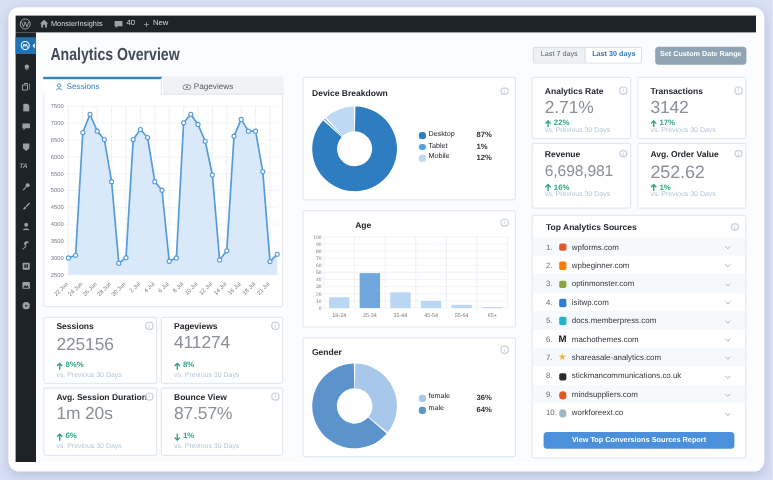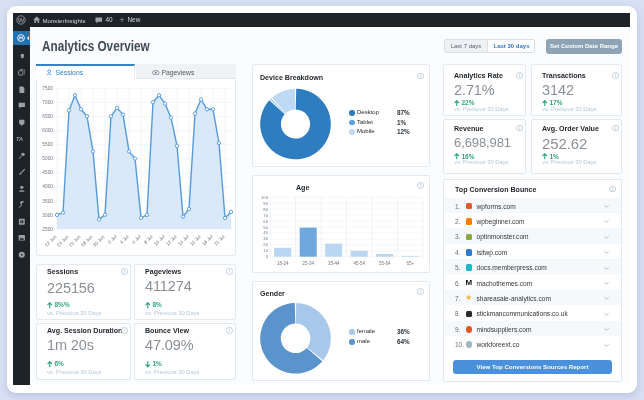--- a/index.html
+++ b/index.html
@@ -261,21 +261,21 @@
 <div class="info" style="left:121px;top:327.1px;">i</div>
 <div class="cval" style="left:47px;top:336.8px;font-size:14.5px;">1m 20s</div>
 <svg class="abs" style="left:47px;top:361.2px" width="5.5" height="6.5" viewBox="0 0 5.5 6.5">
     <path d="M2.75,6.2 L2.75,1.4 M0.6,3 L2.75,0.7 L4.9,3" fill="none" stroke="#2fa87c" stroke-width="1.15"></path>
   </svg>
 <div class="cgreen" style="left:54.5px;top:360.4px;">6%</div>
 <div class="cvs" style="left:47px;top:368.7px;">vs. Previous 30 Days</div>
 <div class="card" style="left:134px;top:323px;width:102px;height:57px;"></div>
 <div class="ctitle" style="left:145px;top:326.8px;">Bounce View</div>
 <div class="info" style="left:226px;top:327.1px;">i</div>
-<div class="cval" style="left:145px;top:336.8px;font-size:14.5px;">47.09%</div>
+<div class="cval" style="left:145px;top:336.8px;font-size:14.5px;">87.57%</div>
 <svg class="abs" style="left:145px;top:361.2px" width="5.5" height="6.5" viewBox="0 0 5.5 6.5">
     <path d="M2.75,0.3 L2.75,5.1 M0.6,3.5 L2.75,5.8 L4.9,3.5" fill="none" stroke="#2fa87c" stroke-width="1.15"></path>
   </svg>
 <div class="cgreen" style="left:152.5px;top:360.4px;">1%</div>
 <div class="cvs" style="left:145px;top:368.7px;">vs. Previous 30 Days</div>
 <div class="card" style="left:252px;top:64px;width:178px;height:103px;"></div>
 <div class="ctitle" style="left:260px;top:73.6px;">Device Breakdown</div>
 <div class="info" style="left:417px;top:72.5px;">i</div>
 <svg class="abs" style="left:252px;top:64px" width="178" height="103" viewBox="0 0 178 103">
     <path d="M44.18,24.71 A35.3,35.3 0 1 1 17.31,36.33 L32.67,50.21 A14.6,14.6 0 1 0 43.78,45.40 Z" fill="#2e7dc1"></path>
@@ -383,21 +383,21 @@
 <div class="card" style="left:531px;top:119px;width:91px;height:55px;"></div>
 <div class="ctitle" style="left:542px;top:124.6px;">Avg. Order Value</div>
 <div class="info" style="left:612px;top:124.89999999999999px;">i</div>
 <div class="cval" style="left:542px;top:135px;font-size:15px;">252.62</div>
 <svg class="abs" style="left:542px;top:153.3px" width="5.5" height="6.5" viewBox="0 0 5.5 6.5">
     <path d="M2.75,6.2 L2.75,1.4 M0.6,3 L2.75,0.7 L4.9,3" fill="none" stroke="#2fa87c" stroke-width="1.15"></path>
   </svg>
 <div class="cgreen" style="left:549.5px;top:152.5px;">1%</div>
 <div class="cvs" style="left:542px;top:158.5px;">vs. Previous 30 Days</div>
 <div class="card" style="left:443px;top:179px;width:179px;height:203px;"></div>
-<div class="ctitle" style="left:455px;top:186px;">Top Conversion Bounce</div>
+<div class="ctitle" style="left:455px;top:186px;">Top Analytics Sources</div>
 <div class="info" style="left:609px;top:185.5px;">i</div>
 <div class="abs" style="left:444px;top:197.6px;width:177px;height:15.4px;background:#f6f9fb;"></div>
 <div class="rownum" style="left:455px;top:202.5px;width:12px;">1.</div>
 <div class="fav" style="left:465.5px;top:202.8px;background:#e0592a;border-radius:1.5px;"></div>
 <div class="rowdom" style="left:476.5px;top:202.5px;">wpforms.com</div>
 <svg class="chev" style="left:604px;top:204.0px;" viewBox="0 0 6 4">
     <path d="M0.5,0.5 L3,3 L5.5,0.5" fill="none" stroke="#9db4c9" stroke-width="1"></path>
   </svg>
 <div class="rownum" style="left:455px;top:217.9px;width:12px;">2.</div>
 <div class="fav" style="left:465.5px;top:218.20000000000002px;background:#ff7b00;border-radius:1.5px;"></div>

